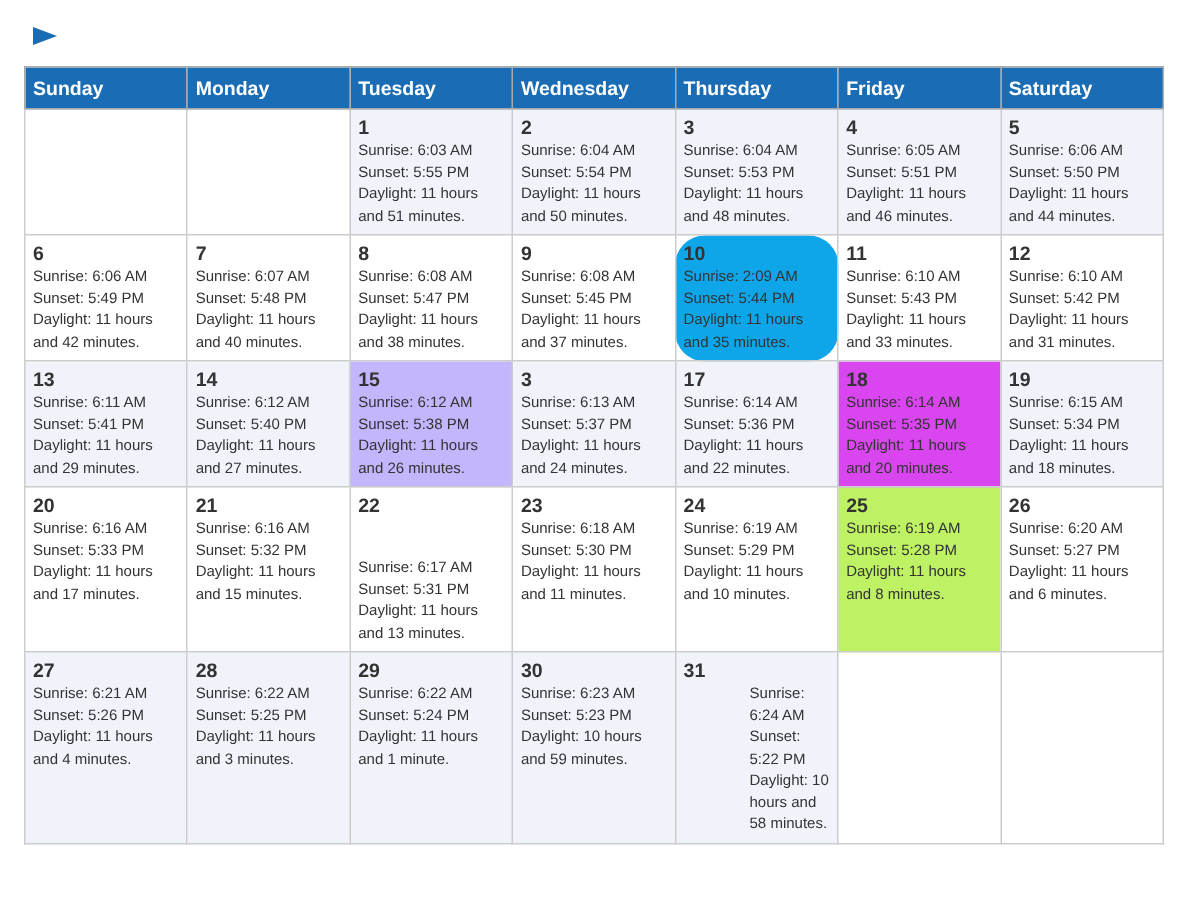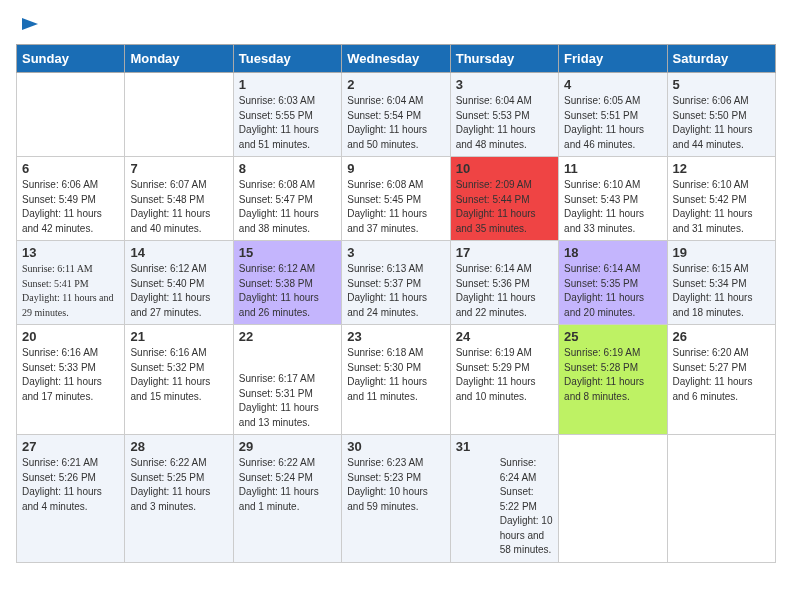--- a/index.html
+++ b/index.html
@@ -147,21 +147,21 @@
           <div class="cell-info" style="white-space: pre-line;">Sunrise: 6:08 AM
 Sunset: 5:47 PM
 Daylight: 11 hours and 38 minutes.</div>
         </td>
         <td style="background: rgb(255, 255, 255);">
           <span class="day-num">9</span>
           <div class="cell-info" style="white-space: pre-line;">Sunrise: 6:08 AM
 Sunset: 5:45 PM
 Daylight: 11 hours and 37 minutes.</div>
         </td>
-        <td style="background: #ef4444;">
+        <td style="background: #0ea5e9; border-radius: 20px;">
           <span class="day-num">10</span>
           <div class="cell-info" style="white-space: pre-line;">Sunrise: 2:09 AM
 Sunset: 5:44 PM
 Daylight: 11 hours and 35 minutes.</div>
         </td>
         <td style="background: rgb(255, 255, 255); margin-left: 48px;">
           <span class="day-num">11</span>
           <div class="cell-info" style="white-space: pre-line;">Sunrise: 6:10 AM
 Sunset: 5:43 PM
 Daylight: 11 hours and 33 minutes.</div>
@@ -169,21 +169,21 @@
         <td style="background: rgb(255, 255, 255);">
           <span class="day-num">12</span>
           <div class="cell-info" style="white-space: pre-line;">Sunrise: 6:10 AM
 Sunset: 5:42 PM
 Daylight: 11 hours and 31 minutes.</div>
         </td>
       </tr>
       <tr>
         <td style="background: rgb(240, 244, 250);">
           <span class="day-num">13</span>
-          <div class="cell-info" style="white-space: pre-line; font-family: Liberation Serif, serif;">Sunrise: 6:11 AM
+          <div class="cell-info" style="white-space: pre-line;">Sunrise: 6:11 AM
 Sunset: 5:41 PM
 Daylight: 11 hours and 29 minutes.</div>
         </td>
         <td style="background: rgb(240, 244, 250);">
           <span class="day-num">14</span>
           <div class="cell-info" style="white-space: pre-line;">Sunrise: 6:12 AM
 Sunset: 5:40 PM
 Daylight: 11 hours and 27 minutes.</div>
         </td>
         <td style="background: #c4b5fd;">
@@ -197,21 +197,21 @@
           <div class="cell-info" style="white-space: pre-line;">Sunrise: 6:13 AM
 Sunset: 5:37 PM
 Daylight: 11 hours and 24 minutes.</div>
         </td>
         <td style="background: rgb(240, 244, 250);">
           <span class="day-num">17</span>
           <div class="cell-info" style="white-space: pre-line;">Sunrise: 6:14 AM
 Sunset: 5:36 PM
 Daylight: 11 hours and 22 minutes.</div>
         </td>
-        <td style="background: #c4b5fd;">
+        <td style="background: #d946ef;">
           <span class="day-num">18</span>
           <div class="cell-info" style="white-space: pre-line;">Sunrise: 6:14 AM
 Sunset: 5:35 PM
 Daylight: 11 hours and 20 minutes.</div>
         </td>
         <td style="background: rgb(240, 244, 250);">
           <span class="day-num">19</span>
           <div class="cell-info" style="white-space: pre-line;">Sunrise: 6:15 AM
 Sunset: 5:34 PM
 Daylight: 11 hours and 18 minutes.</div>

